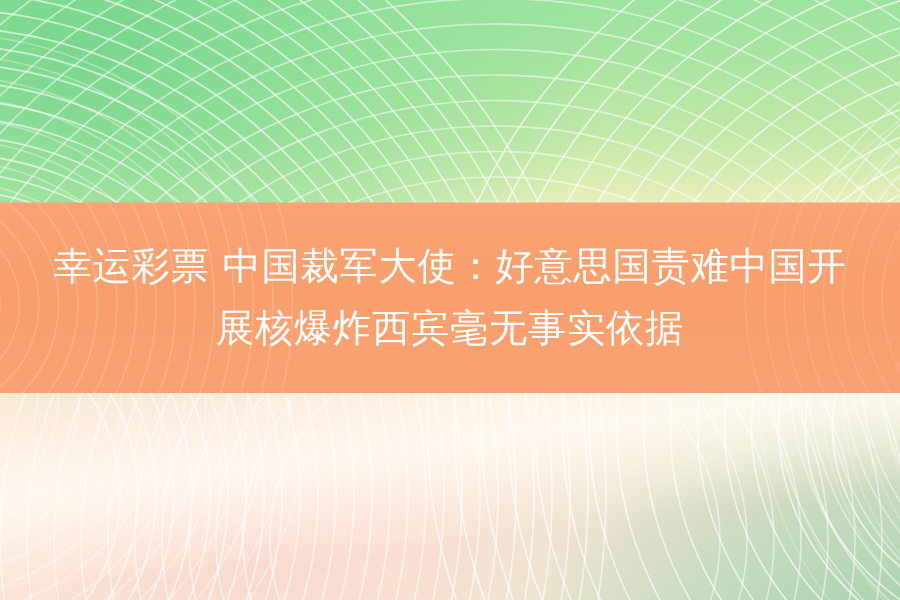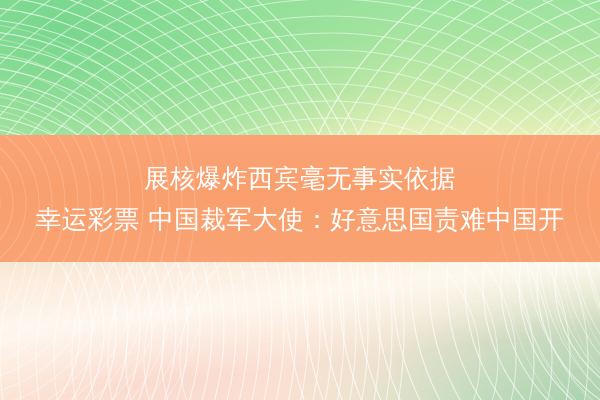--- a/index.html
+++ b/index.html
@@ -318,18 +318,18 @@
             <circle cx="235" cy="152" r="141"></circle>
           <circle cx="235" cy="152" r="154"></circle>
             <circle cx="235" cy="152" r="167"></circle>
           <circle cx="235" cy="152" r="180"></circle>
             <circle cx="235" cy="152" r="193"></circle>
         </g>
       </svg>
     </div>
 
     <div class="headline">
+      <span class="line">幸运彩票 中国裁军大使：好意思国责难中国开</span>
       <span class="line">展核爆炸西宾毫无事实依据</span>
-      <span class="line">幸运彩票 中国裁军大使：好意思国责难中国开</span>
     </div>
 
   </div>
 </div>
 
 </body></html>

